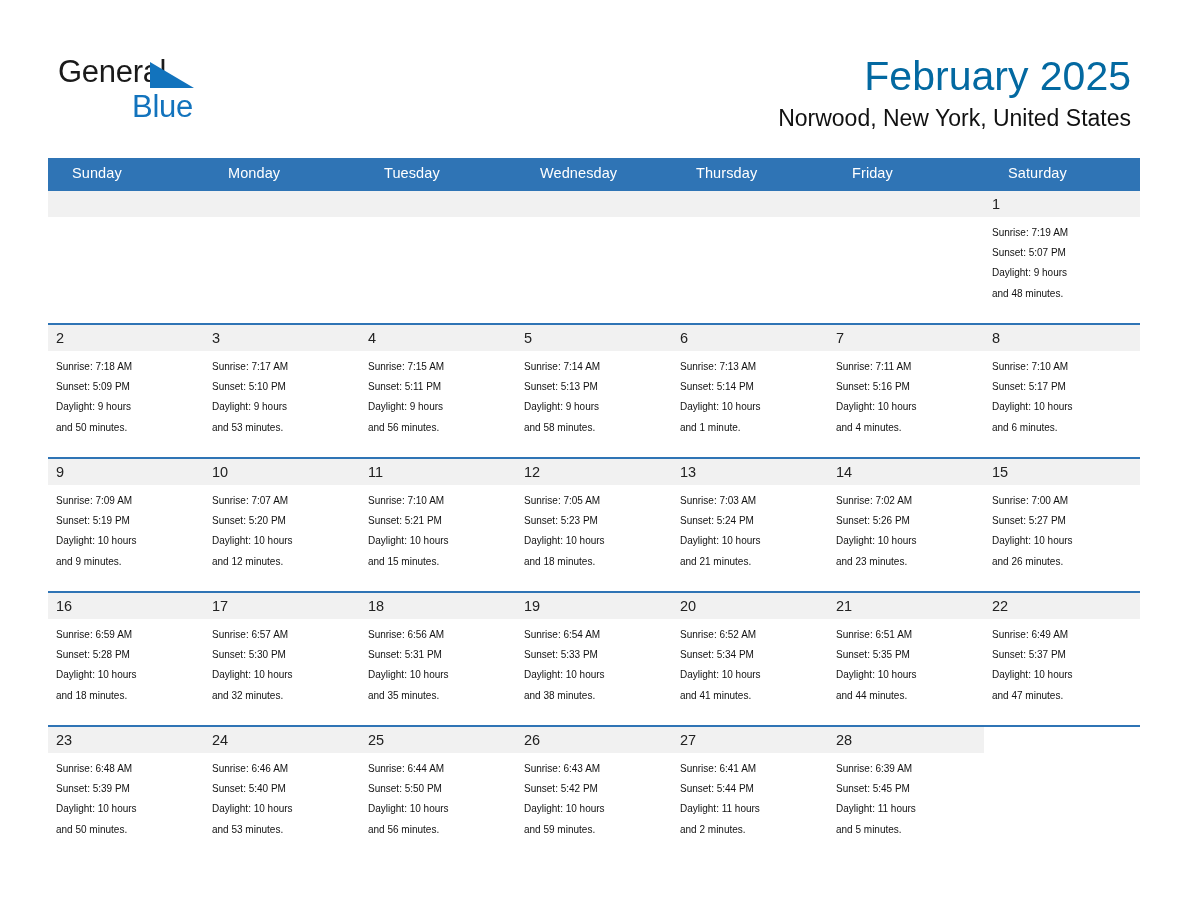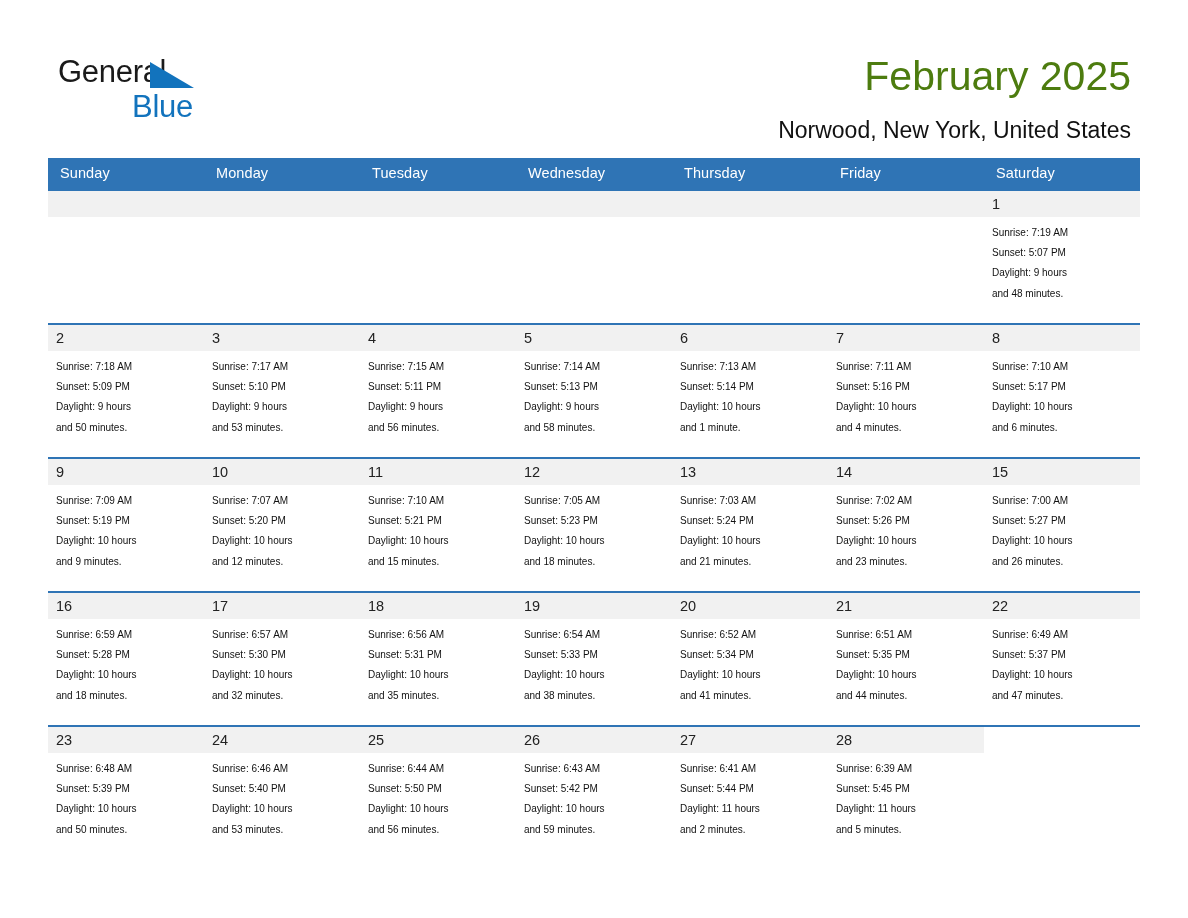--- a/index.html
+++ b/index.html
@@ -59,49 +59,49 @@
 
   .title-block {
     position: absolute;
     right: 57px;
     top: 52px;
     text-align: right;
   }
   .month-title {
     font-size: 41px;
     font-weight: 400;
-    color: #4d7c0f;
+    color: #0369a1;
     line-height: 49px;
     letter-spacing: 0px;
   }
   .location {
     font-size: 23px;
     font-weight: 400;
     color: #111111;
     line-height: 30px;
-    margin-top: 14px;
+    margin-top: 2px;
     letter-spacing: 0px;
   }
 
   
   .calendar {
     position: absolute;
     left: 48px;
     top: 158px;
     width: 1092px;
     border-collapse: collapse;
     table-layout: fixed;
   }
   .calendar th {
     background: #2f74b5;
     color: #ffffff;
     font-size: 14.5px;
     font-weight: 400;
     text-align: left;
-    padding: 7px 0 8px 12px;
+    padding: 7px 0 8px 24px;
     height: 29px;
     vertical-align: middle;
     letter-spacing: 0.1px;
   }
   .calendar td {
     width: 156px;
     vertical-align: top;
     padding: 0;
     border-top: 2px solid #2f74b5;
     background: #ffffff;

